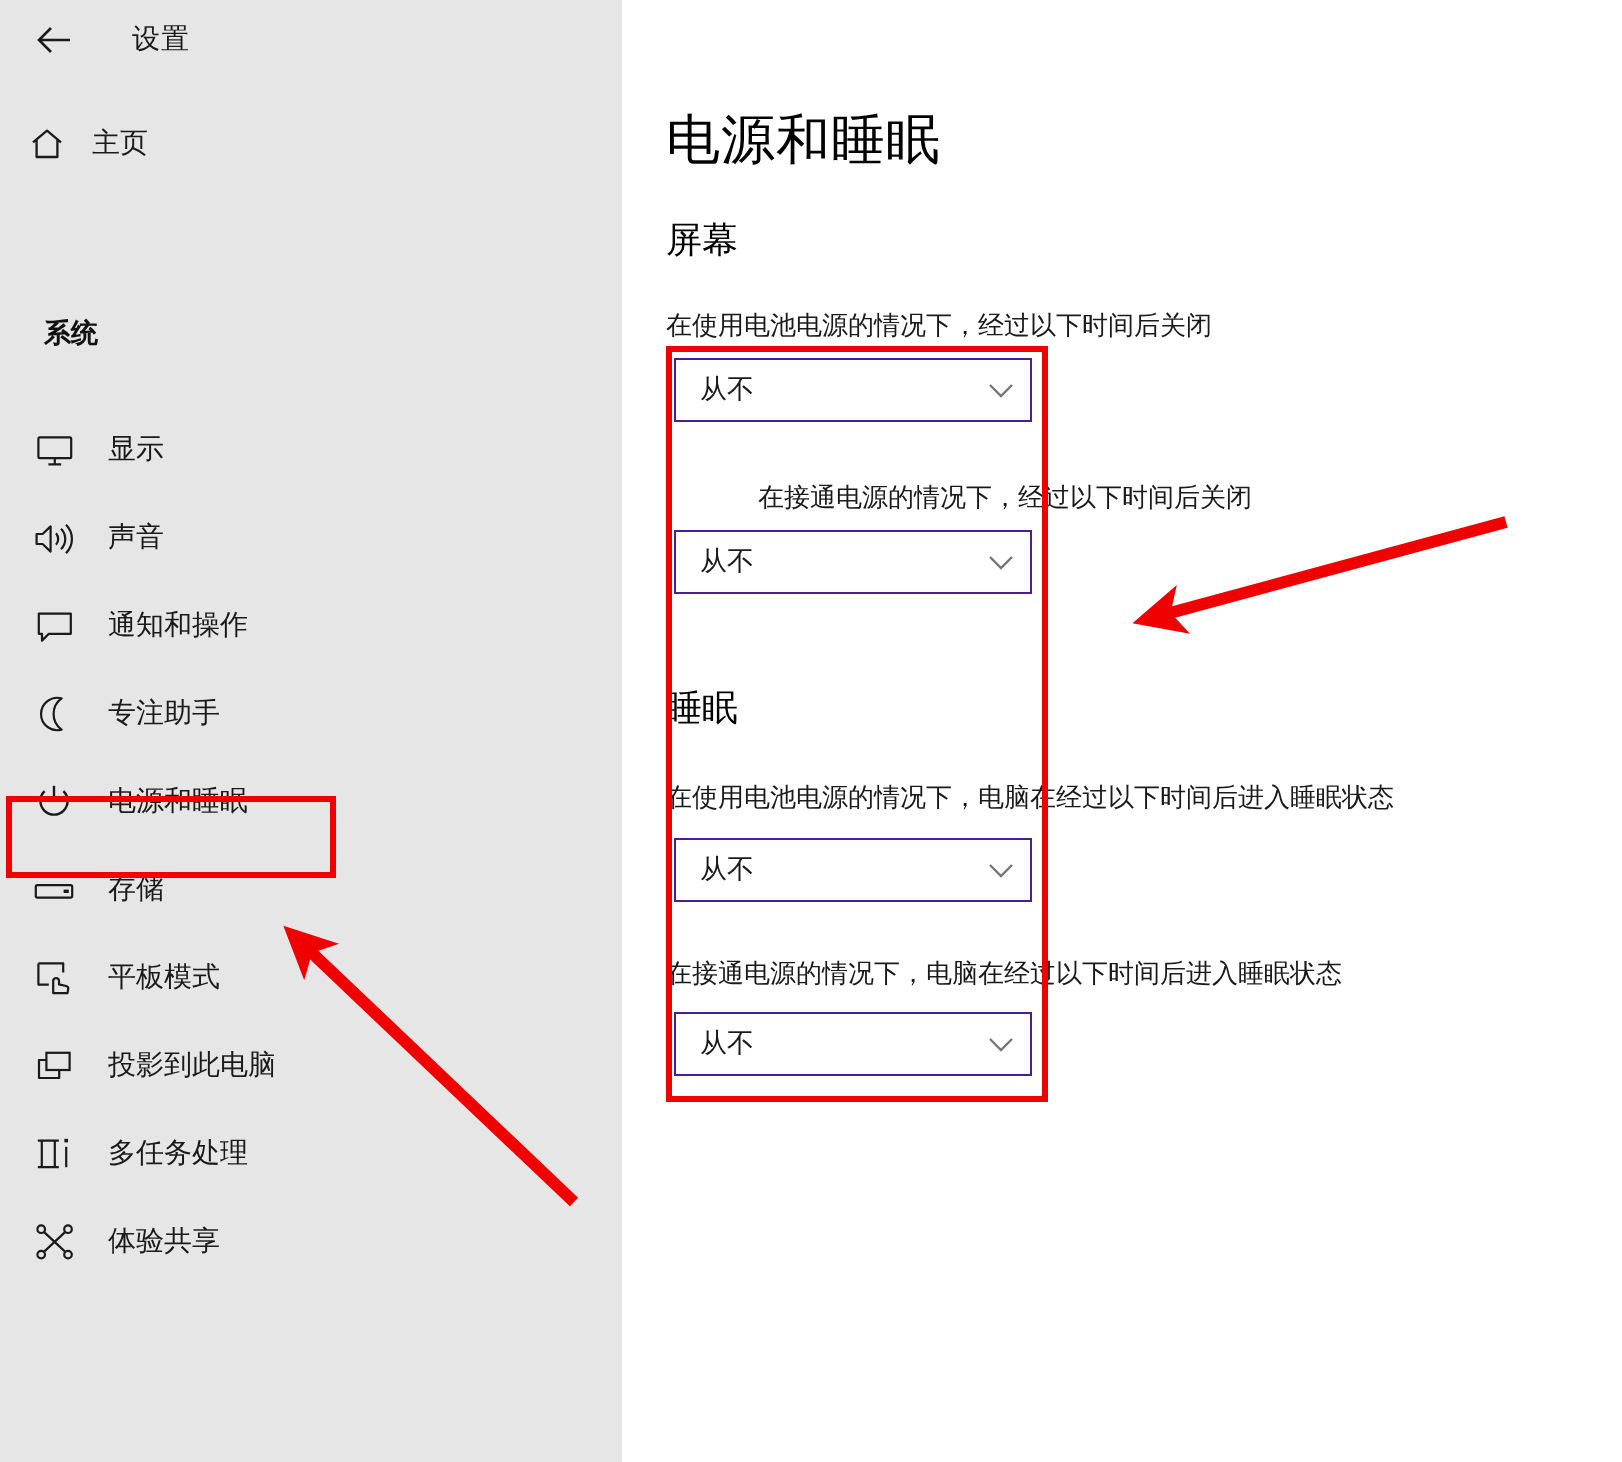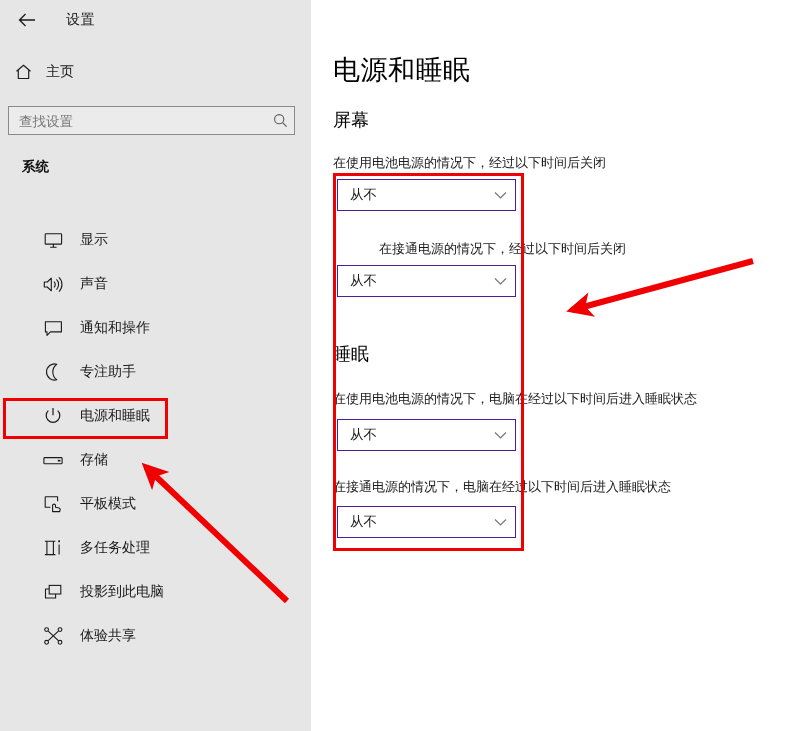--- a/index.html
+++ b/index.html
@@ -110,23 +110,22 @@
   .group-title {
     position: absolute;
     left: 22px; top: 158px;
     font-size: 13.5px;
     font-weight: bold;
     color: #111111;
   }
 
   .nav {
     position: absolute;
-    left: 0; top: 218px;
+    left: 0; top: 203px;
     width: 311px;
-    padding-left: 26px;
   }
   .nav-item {
     height: 44px;
     display: flex;
     align-items: center;
     cursor: default;
   }
   .nav-icon {
     width: 38px;
     min-width: 38px;
@@ -251,29 +250,20 @@
 
     <div class="home-row">
       <span class="home-icon">
         <svg width="17" height="16" viewBox="0 0 17 16">
           <path d="M1.5 7.2 L8.5 1.3 L15.5 7.2 M3.3 6 L3.3 14.5 L13.7 14.5 L13.7 6" fill="none" stroke="#1a1a1a" stroke-width="1.15" stroke-linejoin="round"></path>
         </svg>
       </span>
       <span class="home-label">主页</span>
     </div>
 
-    <div class="search-wrap">
-      <input class="search-input" type="text" placeholder="查找设置" style="">
-      <span class="search-icon-box">
-        <svg width="15" height="15" viewBox="0 0 15 15">
-          <circle cx="6.2" cy="6.2" r="4.6" fill="none" stroke="#5a5a5a" stroke-width="1.1"></circle>
-          <path d="M9.6 9.6 L13.6 13.6" stroke="#5a5a5a" stroke-width="1.1" fill="none"></path>
-        </svg>
-      </span>
-    </div>
 
     <div class="group-title">系统</div>
 
     <div class="nav">
 
       <div class="nav-item">
         <span class="nav-icon">
           <svg width="19" height="17" viewBox="0 0 19 17">
             <rect x="1.2" y="1.7" width="16.4" height="10.4" rx="0.7" fill="none" stroke="#1a1a1a" stroke-width="1.1"></rect>
             <path d="M6.2 15.2 L12.6 15.2 M9.4 12.1 L9.4 15.2" stroke="#1a1a1a" stroke-width="1.1" fill="none"></path>
@@ -339,38 +329,38 @@
             <path d="M1.2 1.7 L13.6 1.7 L13.6 6.2 M1.2 1.7 L1.2 12.3 L6.4 12.3" fill="none" stroke="#1a1a1a" stroke-width="1.1" stroke-linejoin="round"></path>
             <path d="M8.6 16.6 L8.6 10.2 A1.5 1.5 0 0 1 11.5 10.2 L11.5 12.2
                      L15.1 13.0 A1.4 1.4 0 0 1 16.1 14.6 L15.7 16.6 Z" fill="none" stroke="#1a1a1a" stroke-width="1.1" stroke-linejoin="round"></path>
           </svg>
         </span>
         <span class="nav-label">平板模式</span>
       </div>
 
       <div class="nav-item">
         <span class="nav-icon">
+          <svg width="19" height="17" viewBox="0 0 19 17">
+            <rect x="5.2" y="1.4" width="11.6" height="8.6" fill="none" stroke="#1a1a1a" stroke-width="1.1"></rect>
+            <path d="M5.2 5.0 L1.5 5.0 L1.5 14.0 L11.6 14.0 L11.6 10.0" fill="none" stroke="#1a1a1a" stroke-width="1.1" stroke-linejoin="round"></path>
+          </svg>
+        </span>
+        <span class="nav-label">投影到此电脑</span>
+      </div>
+
+      <div class="nav-item">
+        <span class="nav-icon">
           <svg width="19" height="18" viewBox="0 0 19 18">
             <path d="M0.9 2.3 L11.4 2.3 M0.9 15.6 L11.4 15.6
                      M2.9 2.3 L2.9 15.6 M9.4 2.3 L9.4 15.6" fill="none" stroke="#1a1a1a" stroke-width="1.1"></path>
             <rect x="14.2" y="1.4" width="1.8" height="1.8" fill="#1a1a1a"></rect>
             <path d="M15.1 5.4 L15.1 15.6" stroke="#1a1a1a" stroke-width="1.1" fill="none"></path>
           </svg>
         </span>
         <span class="nav-label">多任务处理</span>
-      </div>
-
-      <div class="nav-item">
-        <span class="nav-icon">
-          <svg width="19" height="17" viewBox="0 0 19 17">
-            <rect x="5.2" y="1.4" width="11.6" height="8.6" fill="none" stroke="#1a1a1a" stroke-width="1.1"></rect>
-            <path d="M5.2 5.0 L1.5 5.0 L1.5 14.0 L11.6 14.0 L11.6 10.0" fill="none" stroke="#1a1a1a" stroke-width="1.1" stroke-linejoin="round"></path>
-          </svg>
-        </span>
-        <span class="nav-label">投影到此电脑</span>
       </div>
 
       <div class="nav-item">
         <span class="nav-icon">
           <svg width="19" height="18" viewBox="0 0 19 18">
             <circle cx="2.6" cy="2.6" r="1.9" fill="none" stroke="#1a1a1a" stroke-width="1.1"></circle>
             <circle cx="16.0" cy="2.6" r="1.9" fill="none" stroke="#1a1a1a" stroke-width="1.1"></circle>
             <circle cx="2.6" cy="15.3" r="1.9" fill="none" stroke="#1a1a1a" stroke-width="1.1"></circle>
             <circle cx="16.0" cy="15.3" r="1.9" fill="none" stroke="#1a1a1a" stroke-width="1.1"></circle>
             <path d="M4.2 4.2 L14.4 13.7 M14.4 4.2 L4.2 13.7" stroke="#1a1a1a" stroke-width="1.1" fill="none"></path>

